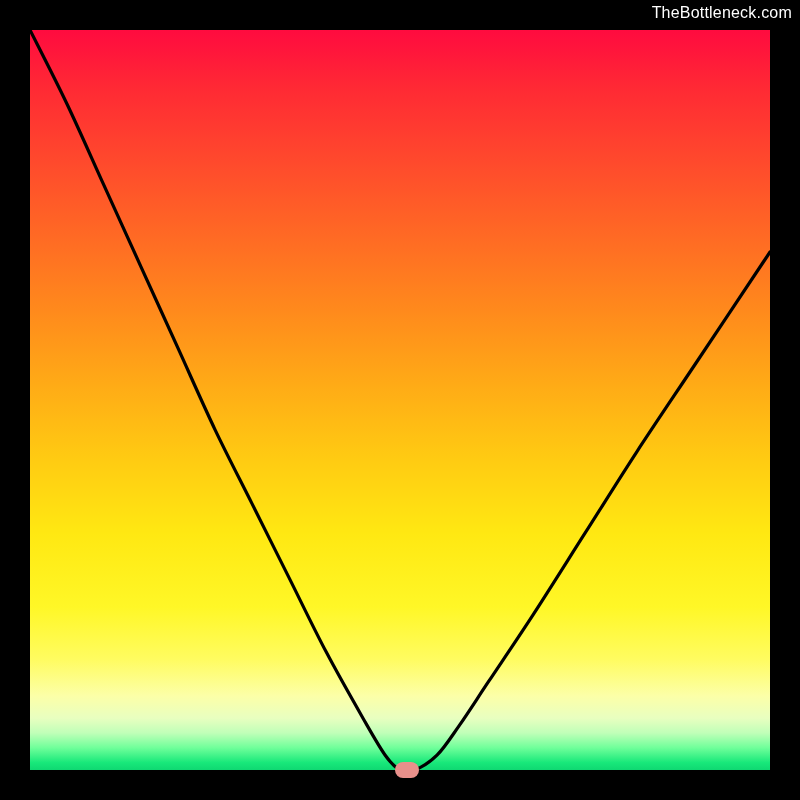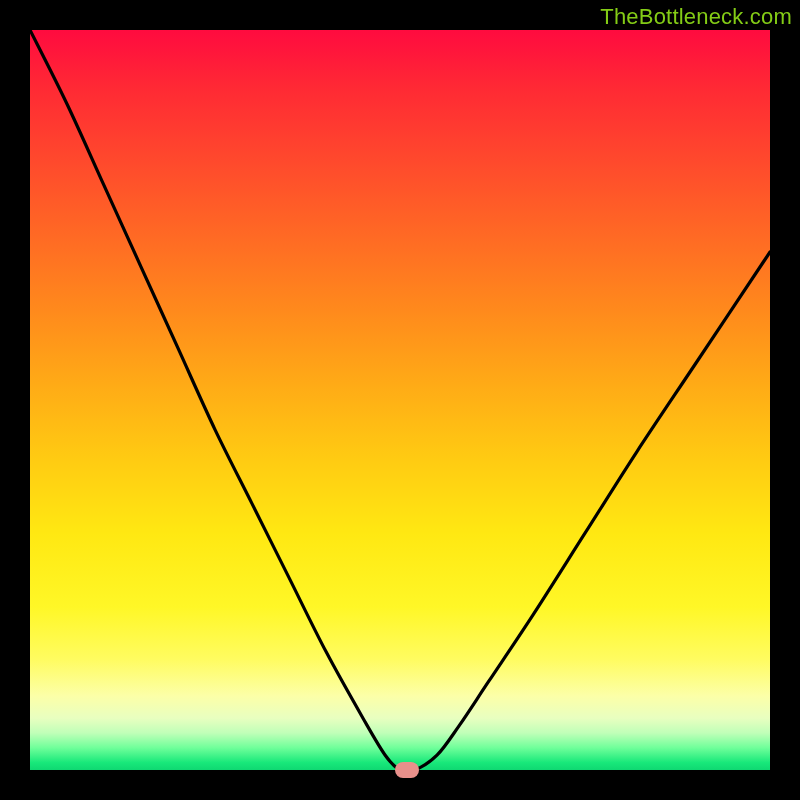--- a/index.html
+++ b/index.html
@@ -54,22 +54,22 @@
     width: 24px;
     height: 16px;
     border-radius: 8px;
     background: #e8908b;
     transform: translate(-50%, -50%);
   }
   .watermark {
     position: absolute;
     top: 4px;
     right: 8px;
-    color: #84cc16;
-    font-size: 22px;
+    color: #ffffff;
+    font-size: 16px;
     font-weight: 500;
     letter-spacing: 0.2px;
   }
 </style>
 </head>
 <body>
 
 <div class="frame">
   <div class="plot">
     <svg viewBox="0 0 740 740" preserveAspectRatio="none">

